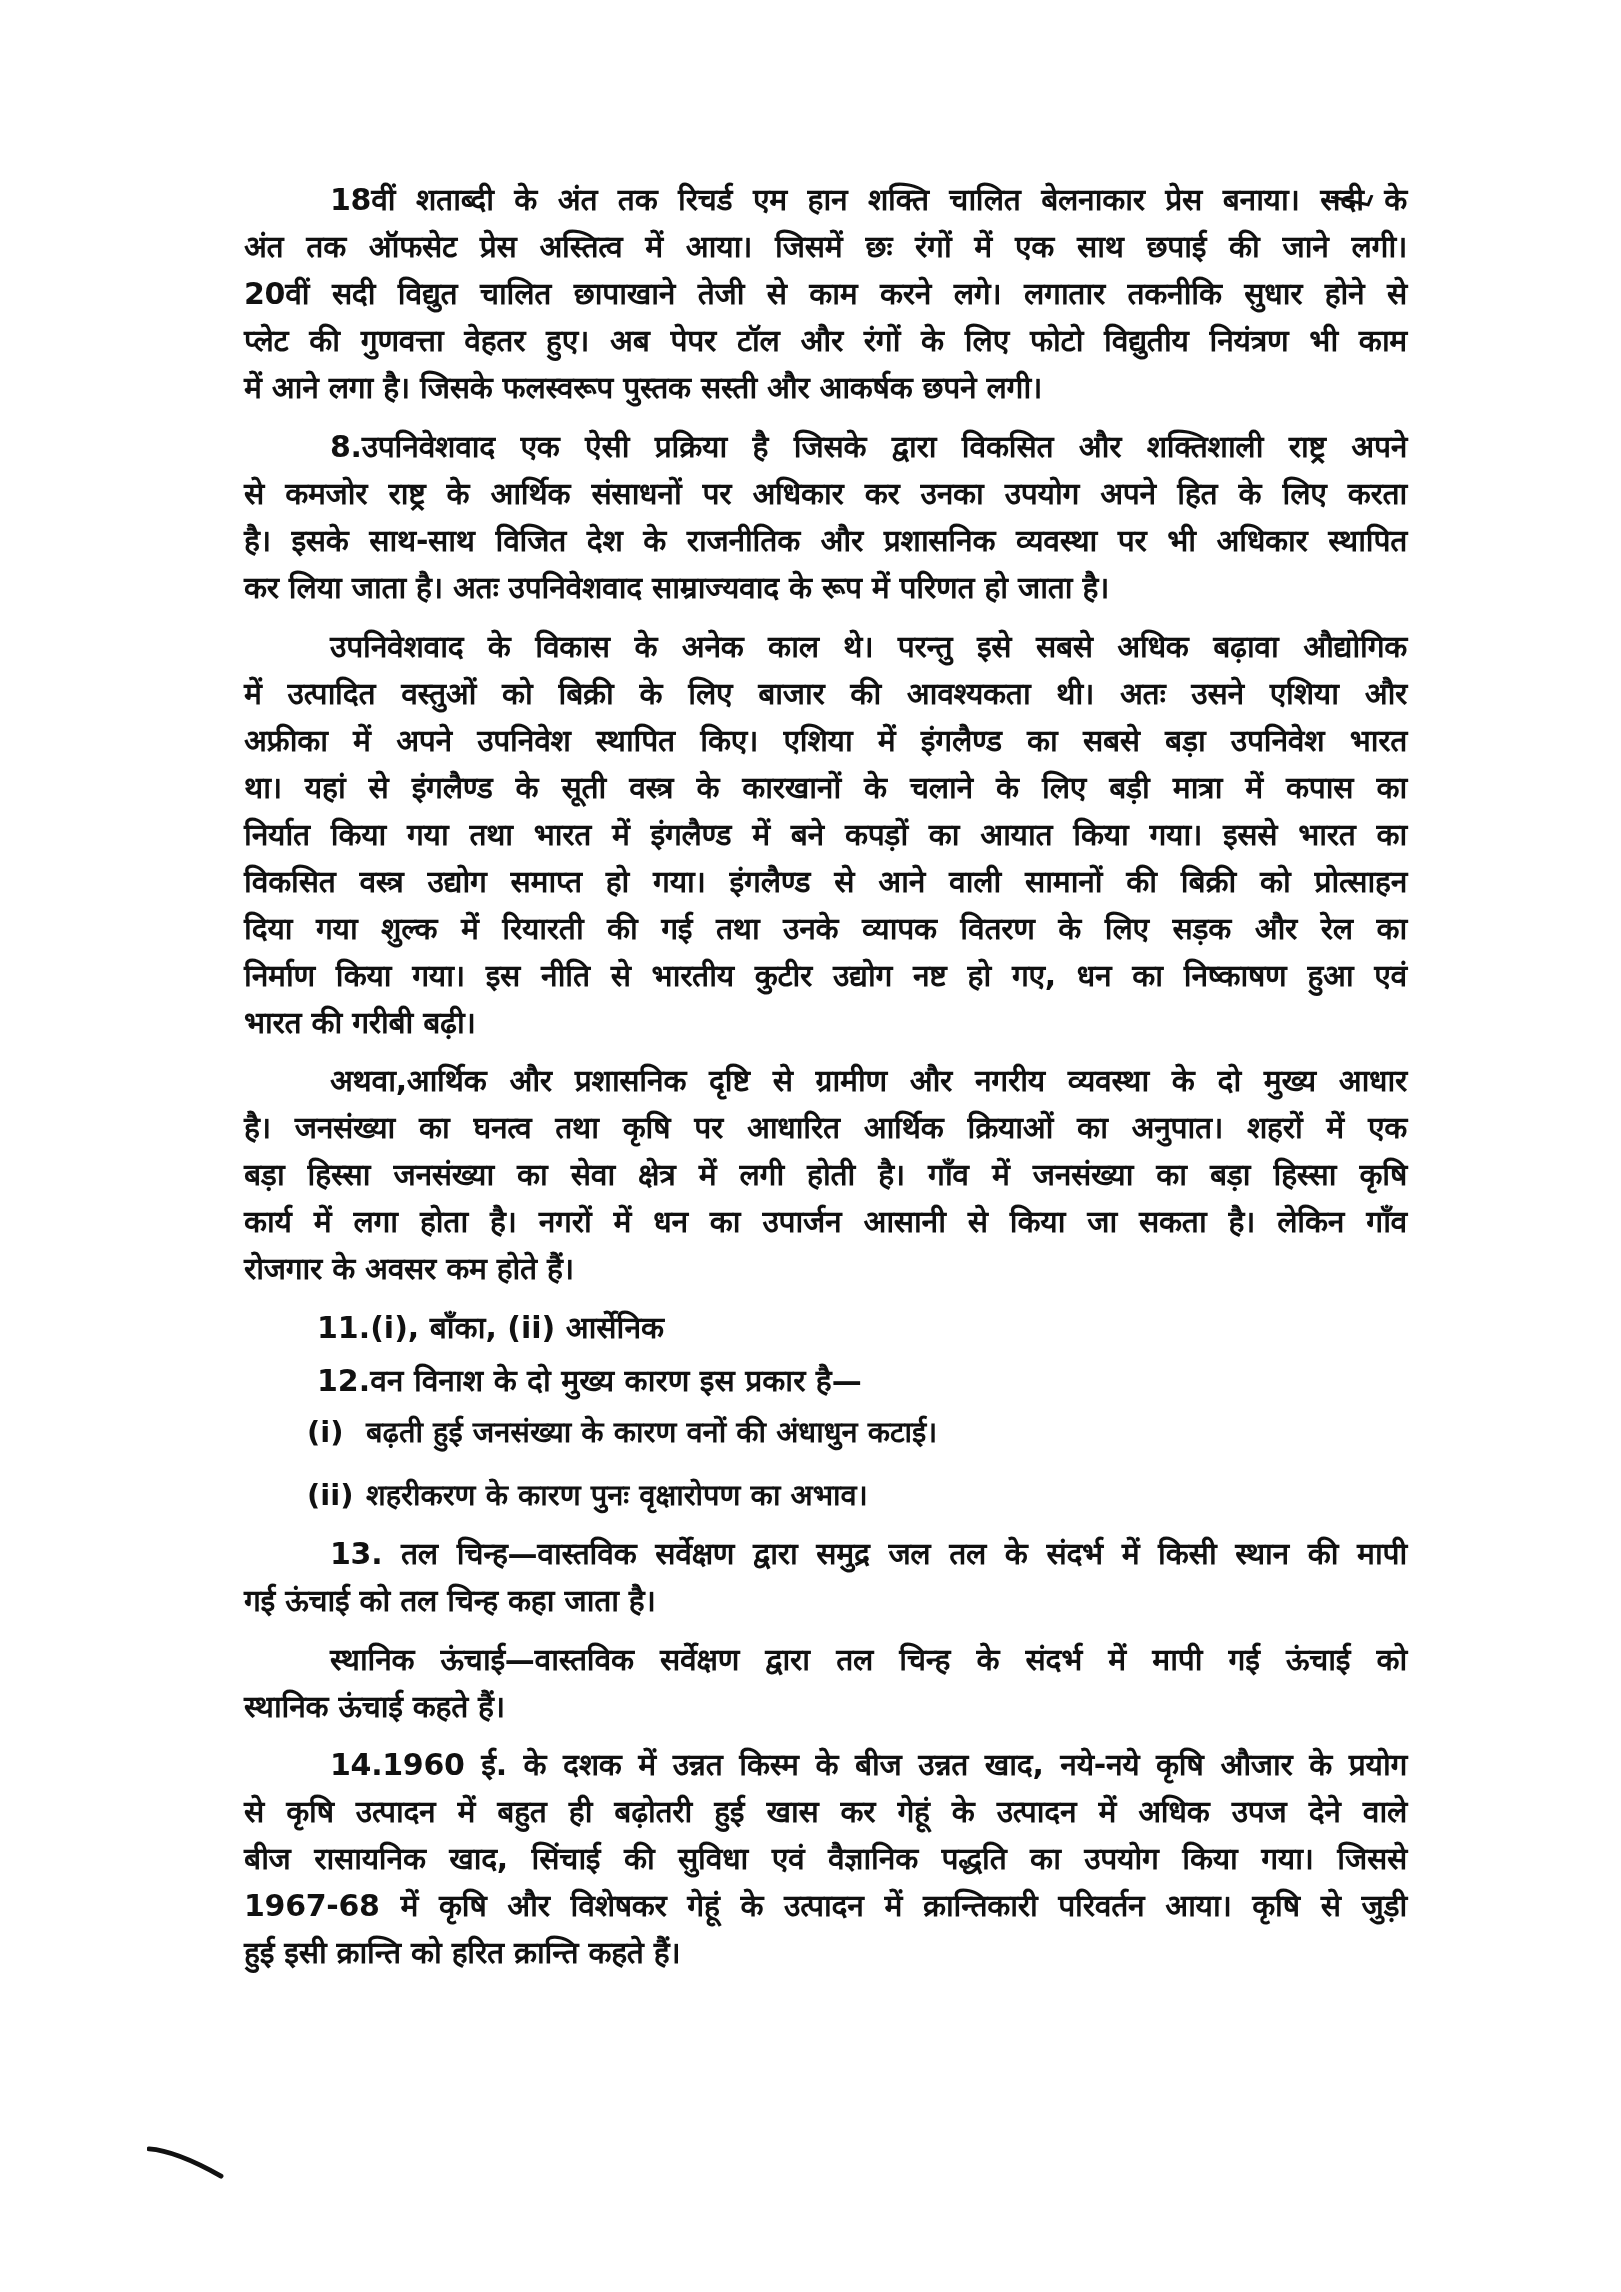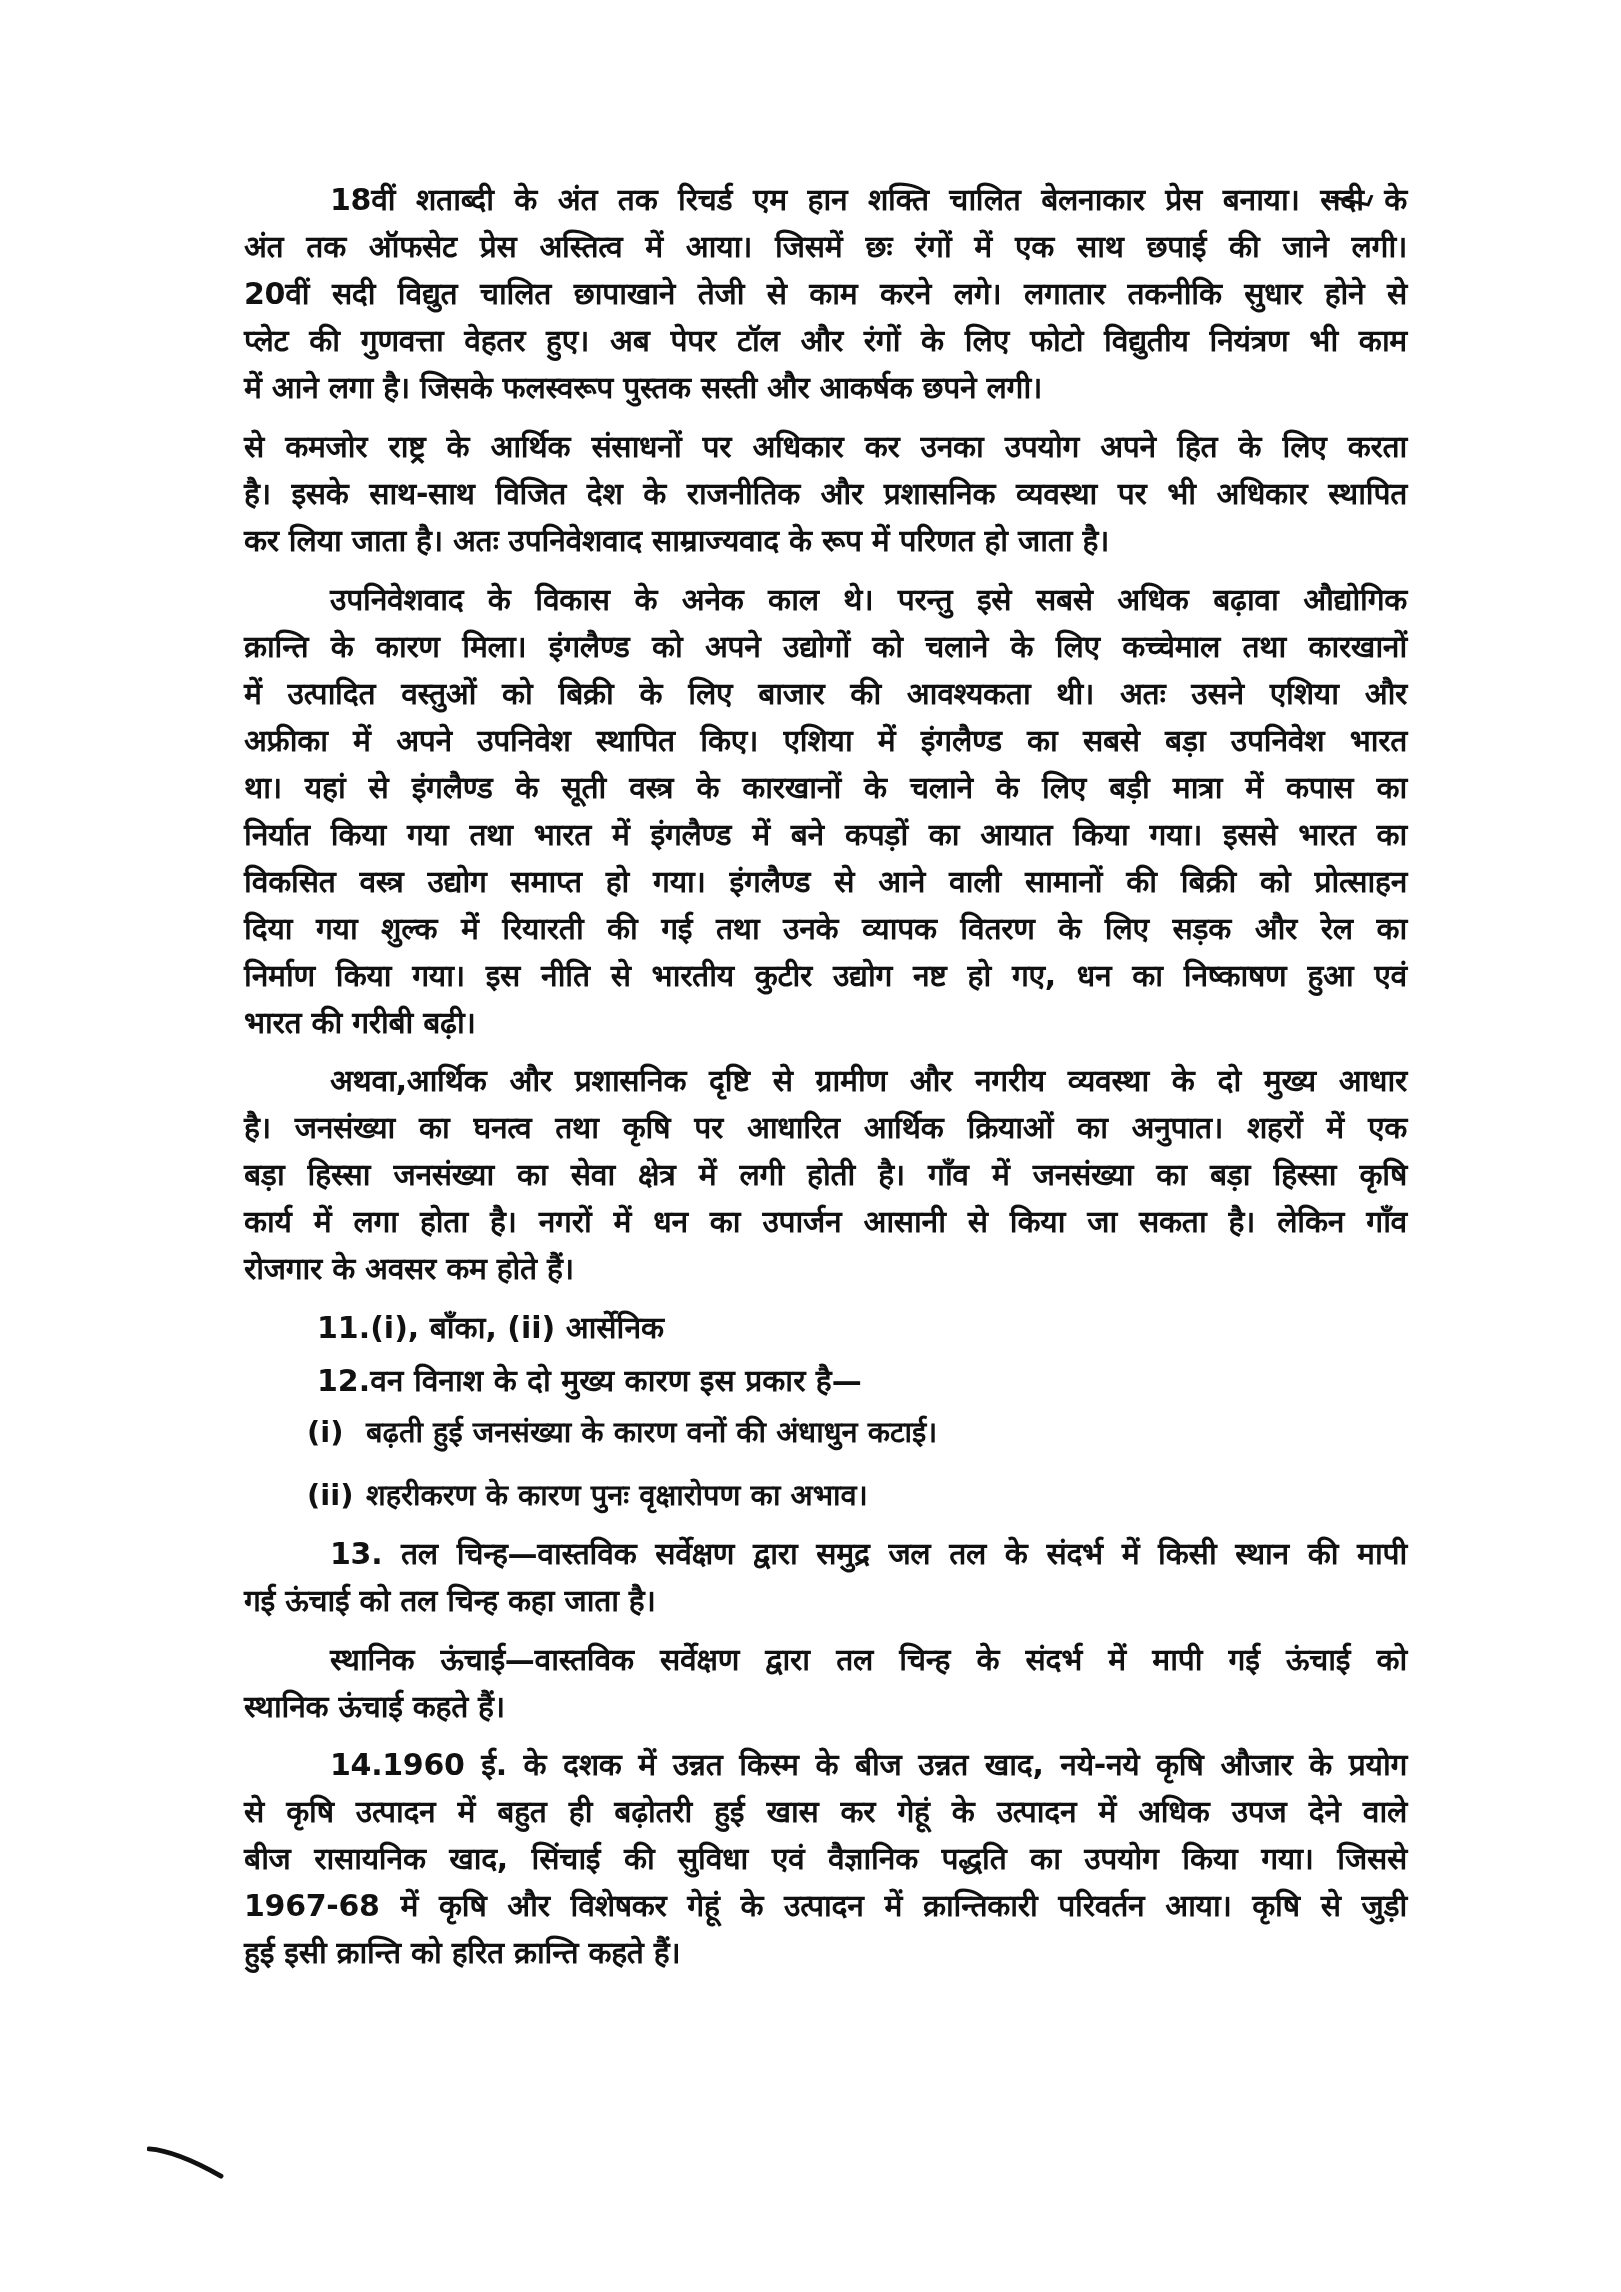--- a/index.html
+++ b/index.html
@@ -82,28 +82,28 @@
 
   <div class="para">
     <span class="line indent">18वीं शताब्दी के अंत तक रिचर्ड एम हान शक्ति चालित बेलनाकार प्रेस बनाया। सदी के</span>
     <span class="line">अंत तक ऑफसेट प्रेस अस्तित्व में आया। जिसमें छः रंगों में एक साथ छपाई की जाने लगी।</span>
     <span class="line">20वीं सदी विद्युत चालित छापाखाने तेजी से काम करने लगे। लगातार तकनीकि सुधार होने से</span>
     <span class="line">प्लेट की गुणवत्ता वेहतर हुए। अब पेपर टॉल और रंगों के लिए फोटो विद्युतीय नियंत्रण भी काम</span>
     <span class="line last">में आने लगा है। जिसके फलस्वरूप पुस्तक सस्ती और आकर्षक छपने लगी।</span>
   </div>
 
   <div class="para">
+    <span class="line indent">8.उपनिवेशवाद एक ऐसी प्रक्रिया है जिसके द्वारा विकसित और शक्तिशाली राष्ट्र अपने</span>
     <span class="line">से कमजोर राष्ट्र के आर्थिक संसाधनों पर अधिकार कर उनका उपयोग अपने हित के लिए करता</span>
     <span class="line">है। इसके साथ-साथ विजित देश के राजनीतिक और प्रशासनिक व्यवस्था पर भी अधिकार स्थापित</span>
     <span class="line last">कर लिया जाता है। अतः उपनिवेशवाद साम्राज्यवाद के रूप में परिणत हो जाता है।</span>
   </div>
 
   <div class="para">
     <span class="line indent">उपनिवेशवाद के विकास के अनेक काल थे। परन्तु इसे सबसे अधिक बढ़ावा औद्योगिक</span>
-    <span class="line">क्रान्ति के कारण मिला। इंगलैण्ड को अपने उद्योगों को चलाने के लिए कच्चेमाल तथा कारखानों</span>
     <span class="line">में उत्पादित वस्तुओं को बिक्री के लिए बाजार की आवश्यकता थी। अतः उसने एशिया और</span>
     <span class="line">अफ्रीका में अपने उपनिवेश स्थापित किए। एशिया में इंगलैण्ड का सबसे बड़ा उपनिवेश भारत</span>
     <span class="line">था। यहां से इंगलैण्ड के सूती वस्त्र के कारखानों के चलाने के लिए बड़ी मात्रा में कपास का</span>
     <span class="line">निर्यात किया गया तथा भारत में इंगलैण्ड में बने कपड़ों का आयात किया गया। इससे भारत का</span>
     <span class="line">विकसित वस्त्र उद्योग समाप्त हो गया। इंगलैण्ड से आने वाली सामानों की बिक्री को प्रोत्साहन</span>
     <span class="line">दिया गया शुल्क में रियारती की गई तथा उनके व्यापक वितरण के लिए सड़क और रेल का</span>
     <span class="line">निर्माण किया गया। इस नीति से भारतीय कुटीर उद्योग नष्ट हो गए, धन का निष्काषण हुआ एवं</span>
     <span class="line last">भारत की गरीबी बढ़ी।</span>
   </div>
 

